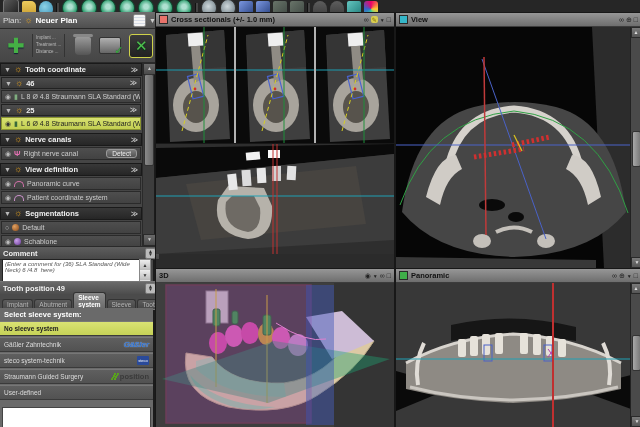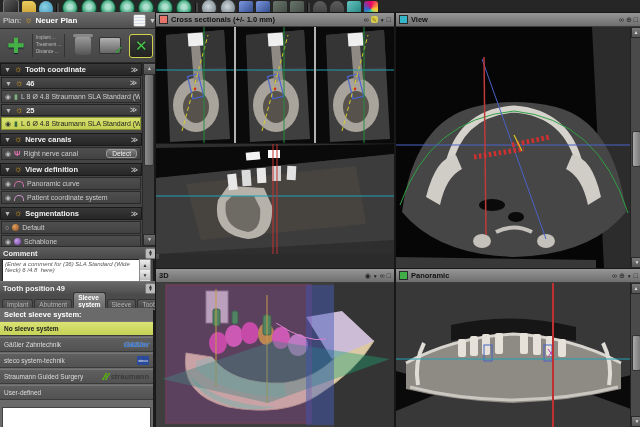--- a/index.html
+++ b/index.html
@@ -306,21 +306,21 @@
       <span class="logo-gassler">Gäßler</span>
     </div>
     <div class="opt">
       <span>steco system-technik</span>
       <span class="logo-steco">steco</span>
     </div>
     <div class="opt">
       <span>Straumann Guided Surgery</span>
       <span class="logo-str">
         <span class="strmark"></span>
-        <span>straumann</span>
+        <span>position</span>
       </span>
     </div>
     <div class="opt">
       <span>User-defined</span>
     </div>
     <div class="whitebox"></div>
   </div>
 </div>
 
 <div class="vp" style="left:155px;top:12px;width:238px;height:131px;">

